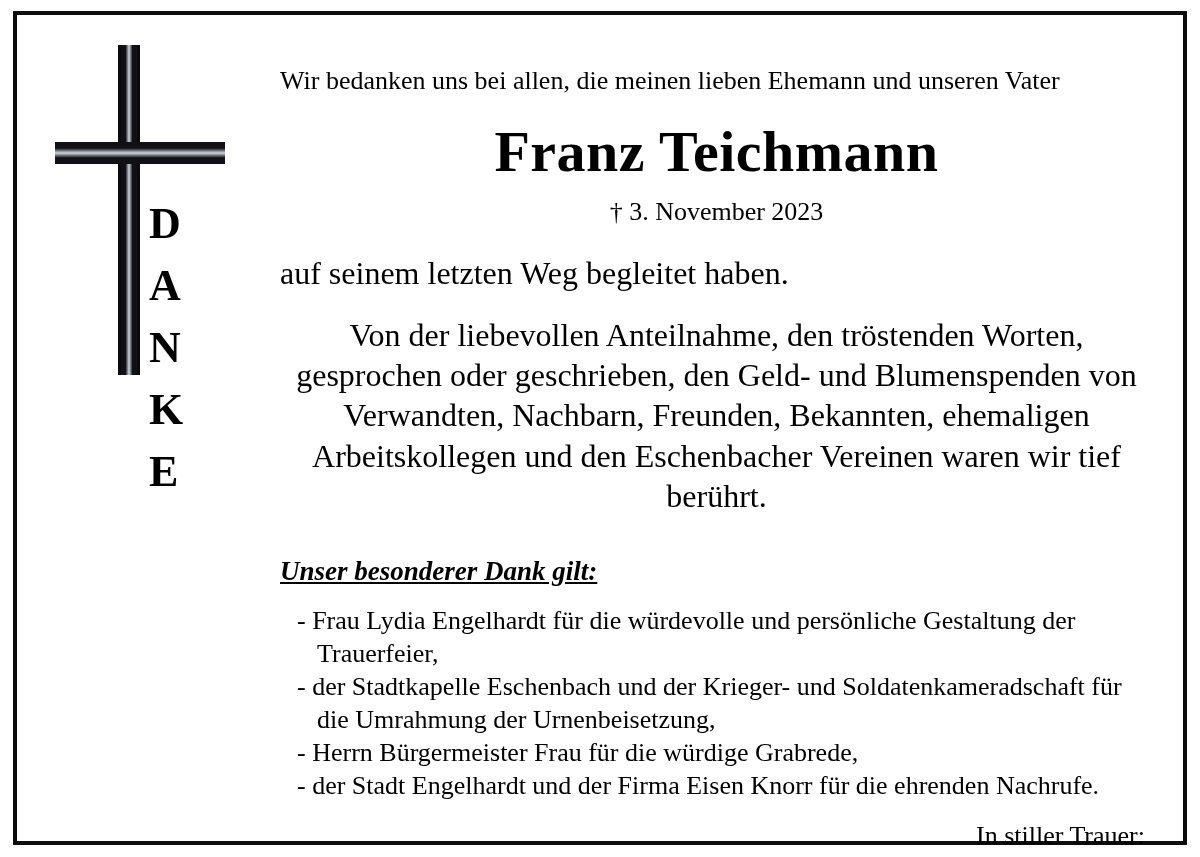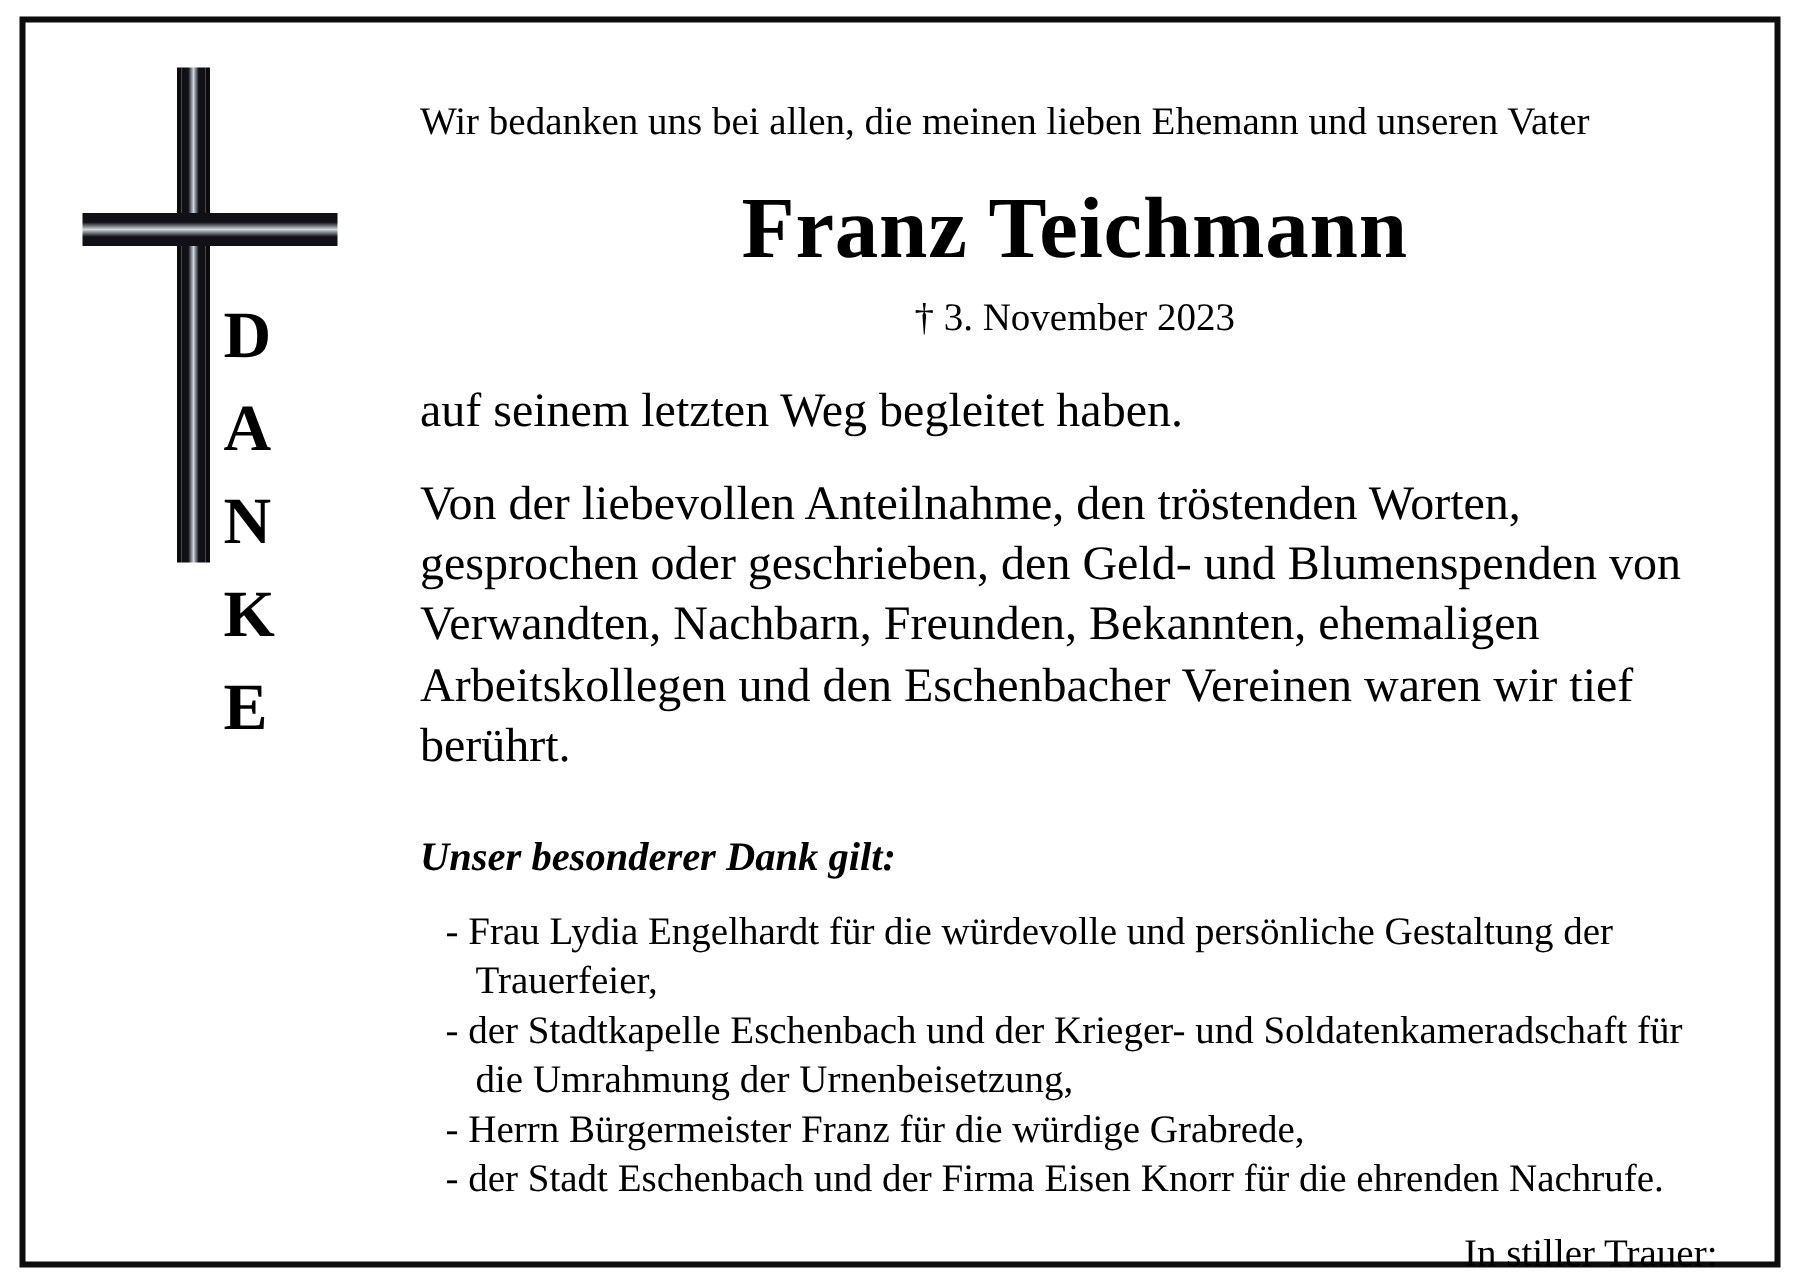--- a/index.html
+++ b/index.html
@@ -112,26 +112,28 @@
     margin: 12px 0 0 0;
   }
   .para {
     font-size: 32px;
     line-height: 1.26;
     text-align: left;
     margin: 26px 0 0 0;
   }
   .para.tight {
     margin-top: 22px;
+    text-align: center;
   }
   .thanks-title {
     font-size: 27px;
     font-weight: bold;
     font-style: italic;
     margin: 40px 0 6px 0;
+    text-decoration: underline;
   }
   .thanks-list {
     list-style: none;
     margin: 17px;
     padding: 0;
     font-size: 26px;
     line-height: 1.27;
   }
   .thanks-list li {
     margin: 0 0 0 0;
@@ -173,22 +175,22 @@
         <p class="lead">Wir bedanken uns bei allen, die meinen lieben Ehemann und unseren Vater</p>
         <h1 class="name">Franz Teichmann</h1>
         <p class="date">† 3. November 2023</p>
         <p class="para">auf seinem letzten Weg begleitet haben.</p>
         <p class="para tight">Von der liebevollen Anteilnahme, den tröstenden Worten, gesprochen oder geschrieben, den Geld- und Blumenspenden von Verwandten, Nachbarn, Freunden, Bekannten, ehemaligen Arbeitskollegen und den Eschenbacher Vereinen waren wir tief berührt.</p>
 
         <p class="thanks-title">Unser besonderer Dank gilt:</p>
         <ul class="thanks-list">
           <li>- Frau Lydia Engelhardt für die würdevolle und persönliche Gestaltung der Trauerfeier,</li>
           <li>- der Stadtkapelle Eschenbach und der Krieger- und Soldatenkameradschaft für die Umrahmung der Urnenbeisetzung,</li>
-          <li>- Herrn Bürgermeister Franz für die würdige Grabrede,</li>
-          <li>- der Stadt Eschenbach und der Firma Eisen Knorr für die ehrenden Nachrufe.</li>
+          <li>- Herrn Bürgermeister Frau für die würdige Grabrede,</li>
+          <li>- der Stadt Engelhardt und der Firma Eisen Knorr für die ehrenden Nachrufe.</li>
         </ul>
 
         <div class="closing">
           <div>In stiller Trauer:</div>
           <div><span class="bold">Ella Teichmann</span><span> mit Kindern</span></div>
         </div>
       </div>
 
     </div>
   </div>

